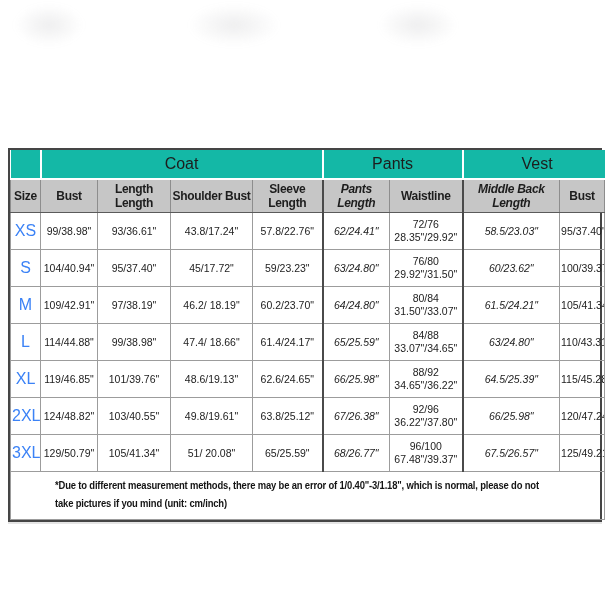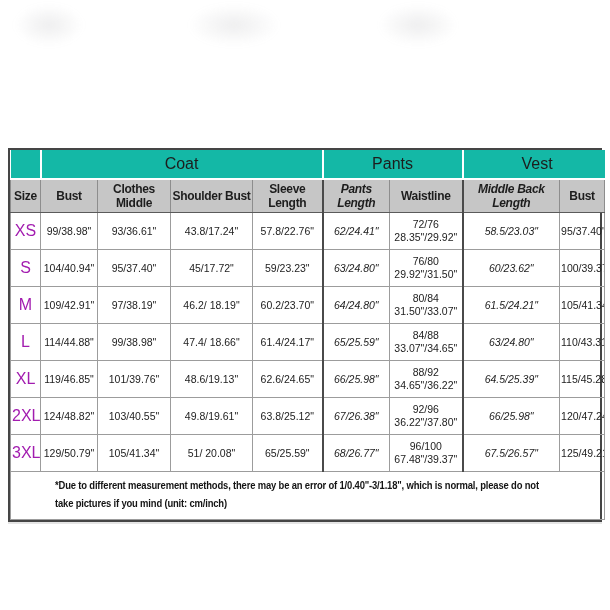--- a/index.html
+++ b/index.html
@@ -78,21 +78,21 @@
   
   tbody td {
     font-size: 10.5px;
     line-height: 1.2;
     height: 32px;
     white-space: pre-line;
     color: #222222;
   }
   tbody td.size {
     font-size: 16px;
-    color: #a21caf;
+    color: #3b82f6;
     letter-spacing: 0;
   }
   
   .sec { border-left: 2px solid #4a4a4a !important; font-style: italic; }
   
   tfoot td.footnote {
     border-top: 1px solid #5a5a5a;
     text-align: left;
     padding: 5px 6px 6px 44px;
     height: 34px;
@@ -137,21 +137,21 @@
       <thead>
         <tr class="group-row">
           <th class="corner"></th>
           <th colspan="4">Coat</th>
           <th colspan="2">Pants</th>
           <th colspan="2" class="last">Vest</th>
         </tr>
         <tr class="sub-row">
           <th>Size</th>
           <th>Bust</th>
-          <th>Clothes Middle</th>
+          <th>Length Length</th>
           <th>Shoulder Bust</th>
           <th>Sleeve Length</th>
           <th class="sec">Pants Length</th>
           <th>Waistline</th>
           <th class="sec">Middle Back Length</th>
           <th>Bust</th>
         </tr>
       </thead>
       <tbody>
         <tr>

